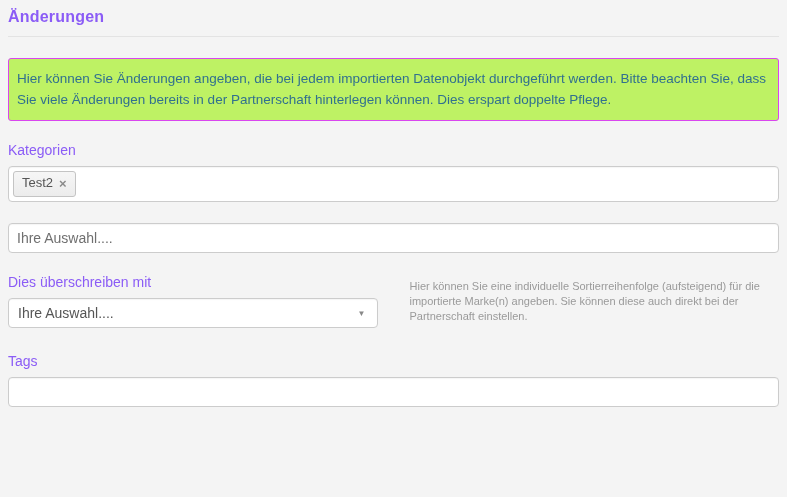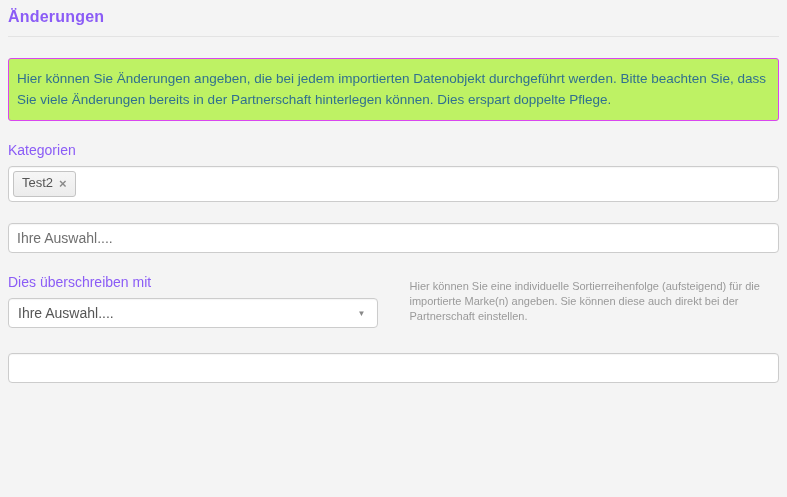--- a/index.html
+++ b/index.html
@@ -165,17 +165,18 @@
         <span>Ihre Auswahl....</span>
         <span class="select-arrow">▼</span>
       </div>
     </div>
     <div>
       <div class="help-text">Hier können Sie eine individuelle Sortierreihenfolge (aufsteigend) für die importierte Marke(n) angeben. Sie können diese auch direkt bei der Partnerschaft einstellen.</div>
     </div>
   </div>
 
   <div class="form-group" style="margin-top:25px;">
+    <label>Tags</label>
     <input type="text" class="text-input" value="" style="">
 
   </div>
 
 </div>
 
 </body></html>

